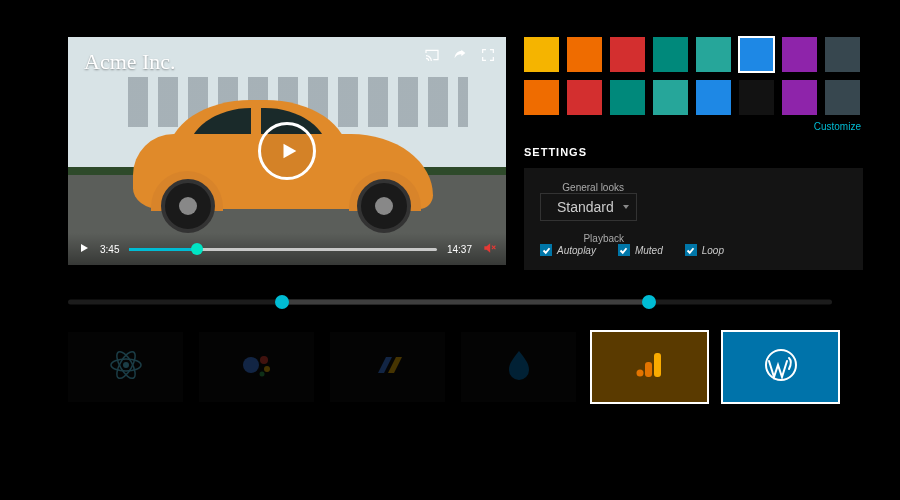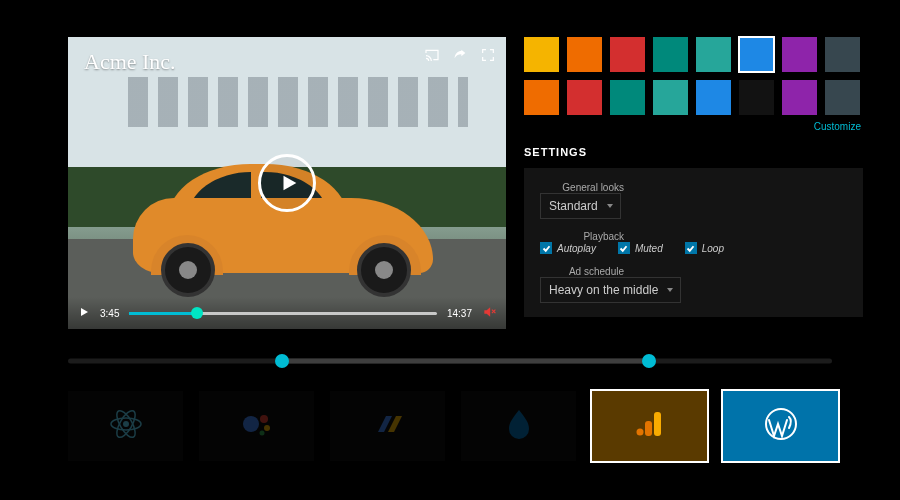--- a/index.html
+++ b/index.html
@@ -13,21 +13,21 @@
     position: relative;
   }
   .main-row {
     display: flex;
     gap: 18px;
     padding: 37px 37px 0 68px;
   }
   
   .player {
     width: 438px;
-    height: 292px;
+    height: 228px;
     position: relative;
     background: linear-gradient(to bottom, #a8c5d0 0%, #b5cfd8 40%, #8fa89a 60%, #3e4a3c 100%);
     overflow: hidden;
   }
   .building {
     position: absolute;
     top: 0; left: 0; right: 0; height: 140px;
     background: #d8e3e6;
   }
   .building::before {
@@ -188,22 +188,22 @@
     flex-direction: column;
   }
   .srow:last-child { margin-bottom: 0; }
   .slabel {
     width: 98px; text-align:right;
     color:#aaa; font-size:10px;
     padding-right: 14px;
   }
   .select {
     border:1px solid #333;
-    padding: 5px 22px 5px 8px;
-    font-size:12px; color:#ccc;
+    padding: 5px 22px 5px 16px;
+    font-size:14px; color:#ccc;
     position:relative; cursor:pointer;
     min-width: 70px;
   }
   .select.wide { min-width: 140px; }
   .select::after {
     content:""; position:absolute; right:7px; top:50%;
     width:0;height:0;
     border-left:3px solid transparent;
     border-right:3px solid transparent;
     border-top:4px solid #888;
@@ -393,26 +393,20 @@
               <div class="chk">
                 <span class="chk-box">
                   <svg viewBox="0 0 12 12">
                     <polyline points="2,6 5,9 10,3"></polyline>
                   </svg>
                 </span>
                 <span>Loop</span>
               </div>
             </div>
         </div>
-        <div class="srow">
-          <div class="slabel">Ad schedule</div>
-          <div class="select wide">
-            <span>Heavy on the middle</span>
-          </div>
-        </div>
       </div>
     </div>
   </div>
 </div>
 
 <div class="range-slider">
   <div class="track"></div>
   <div class="track-fill"></div>
   <div class="knob left"></div>
   <div class="knob right"></div>

